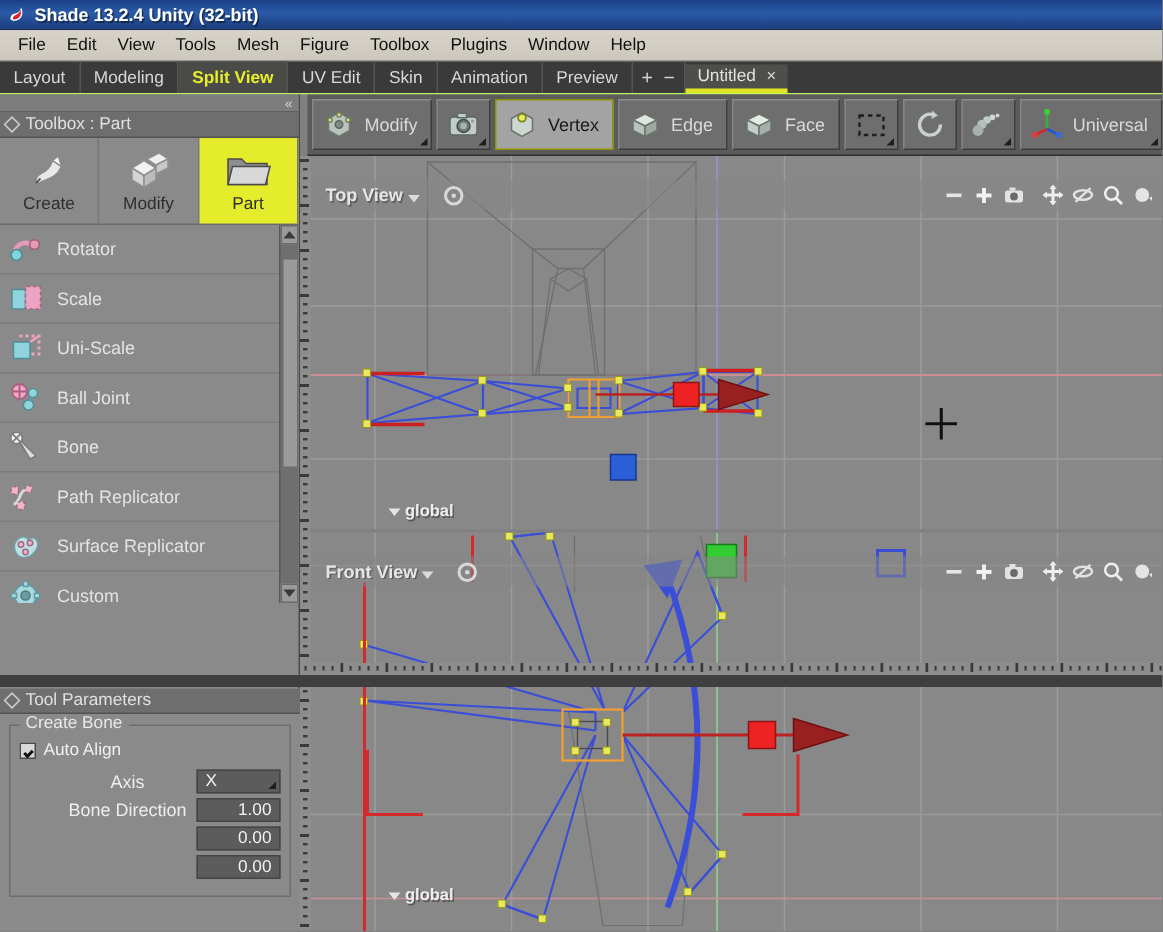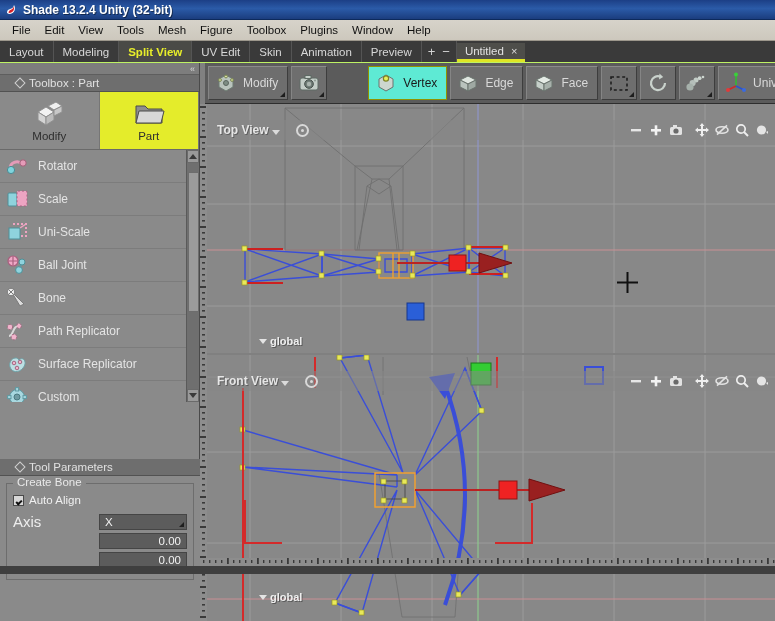--- a/index.html
+++ b/index.html
@@ -1,21 +1,21 @@
 <!DOCTYPE html>
 <html><head>
 <meta charset="utf-8">
 <style>
   * { box-sizing: border-box; margin: 0; padding: 0; }
   html, body {
     width: 775px; height: 621px; overflow: hidden;
     font-family: "Liberation Sans", sans-serif;
     background: #808080;
   }
-  #app { position: relative; width: 775px; height: 574px; }
+  #app { position: relative; width: 775px; height: 458px; }
 
   
   .titlebar {
     height: 20px; width: 100%;
     background: linear-gradient(to bottom, #1c3f86 0%, #2b5ba8 45%, #1b3d7e 100%);
     display: flex; align-items: center; padding-left: 4px;
     border-bottom: 1px solid #0d2a5c;
   }
   .titlebar .tb-icon { width: 15px; height: 15px; margin-right: 4px; position: relative; flex: none; }
   .titlebar .tb-text {
@@ -61,41 +61,41 @@
     position: absolute; left: 205px; top: 63px; width: 570px; height: 41px;
     background: #5b5b5b; border-bottom: 1px solid #2e2e2e;
     display: flex; align-items: center; padding: 2px 3px; gap: 3px;
   }
   .tbtn {
     position: relative; height: 34px; display: flex; align-items: center;
     gap: 6px; padding: 0 9px 0 6px; background: #6e6e6e;
     border: 1px solid #3d3d3d; border-top-color: #8b8b8b; border-left-color: #858585;
     color: #d9d9d9; font-size: 12px; white-space: nowrap;
   }
-  .tbtn.sel { background: #5eead4; color: #1a1a1a; border-color:#909400;margin-left:38px; }
+  .tbtn.sel { background: #a3a3a3; color: #1a1a1a; border-color:#909400; }
   .tbtn.plain { padding: 0 6px; }
   .tbtn .corner {
     position: absolute; right: 2px; bottom: 2px;
     width: 0; height: 0; border-left: 5px solid transparent; border-bottom: 5px solid #1d1d1d;
   }
   .ico { width: 22px; height: 22px; flex: none; position: relative; }
 
   
   .leftpanel {
     position: absolute; left: 0; top: 63px; width: 200px; height: 558px;
     background: #8a8a8a; border-right: 1px solid #4a4a4a;
   }
   .collapse-bar {
     height: 12px; background: #7d7d7d; border-bottom: 1px solid #5e5e5e;
     display: flex; justify-content: flex-end; align-items: center; padding-right: 4px;
     color: #d8d8d8; font-size: 9px;
   }
   .panel-hdr {
     height: 17px; background: #6e6e6e; color: #e0e0e0; font-size: 11.5px;
-    display: flex; align-items: center; gap: 5px; padding-left: 16px;
+    display: flex; align-items: center; gap: 5px; padding-left: 4px;
     border-bottom: 1px solid #525252;
   }
   .diamond { width: 8px; height: 8px; border: 1px solid #cfcfcf; transform: rotate(45deg); flex:none;}
   .mode-row { display: flex; height: 58px; background: #8a8a8a; border-bottom: 1px solid #6a6a6a; }
   .mode-btn {
     flex: 1; display: flex; flex-direction: column; align-items: center; justify-content: center;
     gap: 2px; font-size: 11.5px; color: #2e2e2e; border-right: 1px solid #767676;
   }
   .mode-btn.sel { background: #e4ec2b; }
   .mode-ico { width: 34px; height: 28px; position: relative; }
@@ -126,21 +126,21 @@
     font-size: 11.5px; color: #e8e8e8;
   }
   .chk-row { display: flex; align-items: center; gap: 5px; margin-bottom: 7px; }
   .chk { width: 11px; height: 11px; background: #d8d8d8; border: 1px solid #4a4a4a; position: relative; flex:none;}
   .chk::after {
     content: ""; position: absolute; left: 2px; top: 4px; width: 4px; height: 2px;
     border-left: 2px solid #111; border-bottom: 2px solid #111; transform: rotate(-45deg);
   }
   .chk-lbl { font-size: 11.5px; color: #f0f0f0; }
   .prm-row { display: flex; align-items: center; margin-bottom: 3px; }
-  .prm-lbl { font-size: 15px; color: #ededed; text-align: left; width: 86px; padding-right: 6px; }
+  .prm-lbl { font-size: 12px; color: #ededed; text-align: center; width: 86px; padding-right: 6px; margin-left: 32px; }
   .prm-field {
     flex: 1; height: 16px; background: #5c5c5c; border: 1px solid #454545;
     color: #f2f2f2; font-size: 11.5px; text-align: right; padding-right: 5px;
     display: flex; align-items: center; justify-content: flex-end; position: relative;
   }
   .prm-field.left { justify-content: flex-start; padding-left: 5px; }
   .prm-field .corner2 {
     position: absolute; right: 2px; bottom: 2px; width:0;height:0;
     border-left: 5px solid transparent; border-bottom: 5px solid #1f1f1f;
   }
@@ -338,20 +338,30 @@
     <div class="collapse-bar">
       <span>«</span>
     </div>
 
     <div class="panel-hdr">
       <i class="diamond"></i>
       <span>Toolbox : Part</span>
     </div>
 
     <div class="mode-row">
+      <div class="mode-btn">
+        <span class="mode-ico">
+          <svg width="34" height="28" viewBox="0 0 34 28">
+            <path d="M8 21 C8 14, 16 17, 19 7 L25 11 C21 20, 14 19, 10 22 Z" fill="#e8e8e8" stroke="#8b8b8b"></path>
+            <path d="M19 7 L25 11 L23 4 Z" fill="#f4f4f4" stroke="#8b8b8b"></path>
+            <path d="M11 19 L8 22" stroke="#555" stroke-width="1.2"></path>
+          </svg>
+        </span>
+        <span>Create</span>
+      </div>
       <div class="mode-btn">
         <span class="mode-ico">
           <svg width="34" height="28" viewBox="0 0 34 28">
             <path d="M6 12 L14 7 L22 12 L14 17 Z" fill="#f2f2f2" stroke="#909090"></path>
             <path d="M6 12 L6 20 L14 25 L14 17 Z" fill="#d4d4d4" stroke="#909090"></path>
             <path d="M22 12 L22 20 L14 25 L14 17 Z" fill="#bcbcbc" stroke="#909090"></path>
             <path d="M16 6 L24 2 L30 6 L22 10 Z" fill="#efefef" stroke="#909090"></path>
             <path d="M22 10 L22 16 L30 12 L30 6 Z" fill="#c8c8c8" stroke="#909090"></path>
           </svg>
         </span>
@@ -486,20 +496,24 @@
         <div class="chk-row">
           <i class="chk"></i>
           <span class="chk-lbl">Auto Align</span>
         </div>
         <div class="prm-row">
           <span class="prm-lbl">Axis</span>
           <span class="prm-field left">
             <span>X</span>
             <i class="corner2"></i>
           </span>
+        </div>
+        <div class="prm-row">
+          <span class="prm-lbl">Bone Direction</span>
+          <span class="prm-field">1.00</span>
         </div>
         <div class="prm-row">
           <span class="prm-lbl"></span>
           <span class="prm-field">0.00</span>
         </div>
         <div class="prm-row">
           <span class="prm-lbl"></span>
           <span class="prm-field">0.00</span>
         </div>
       </div>

